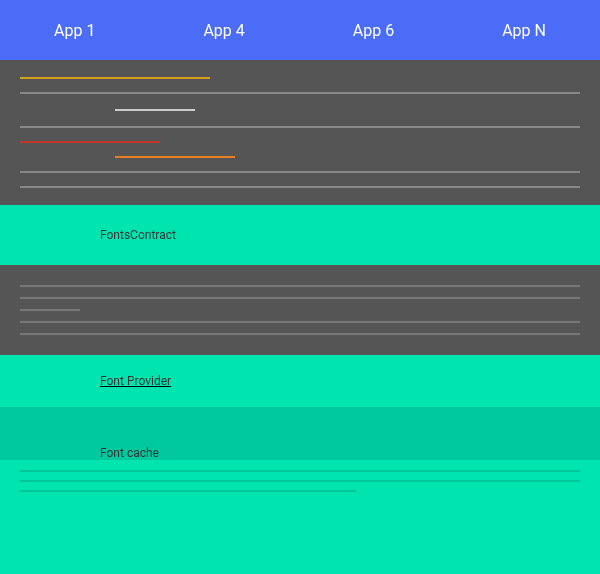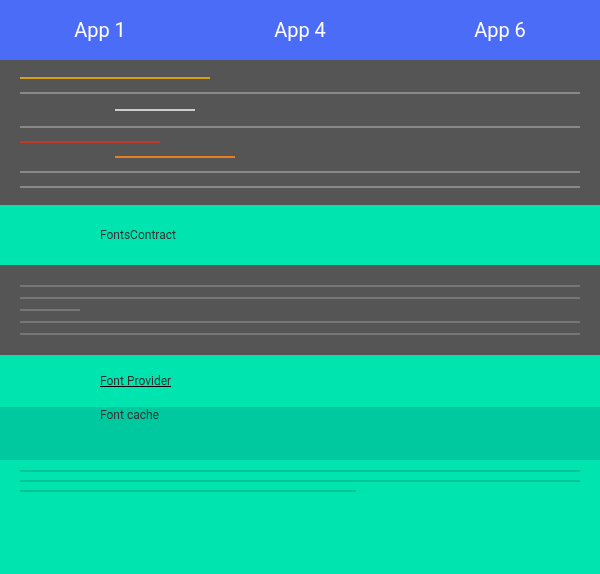--- a/index.html
+++ b/index.html
@@ -30,21 +30,21 @@
       background: #4b6cf7;
       display: flex;
       align-items: center;
       justify-content: space-around;
       position: relative;
       z-index: 10;
     }
 
     .app-tab {
       color: white;
-      font-size: 20px;
+      font-size: 16px;
       font-weight: 400;
       padding: 0 16px;
       text-align: center;
     }
 
     
     .dark-section-1 {
       width: 100%;
       height: 145px;
       background: #555555;
@@ -129,21 +129,21 @@
       padding-left: 100px;
       text-decoration: underline;
     }
 
     
     .teal-section-3 {
       width: 100%;
       height: 52px;
       background: #00c9a0;
       display: flex;
-      align-items: flex-start;
+      align-items: flex-end;
       padding-left: 100px;
     }
 
     
     .teal-section-4 {
       width: 100%;
       flex: 1;
       background: #00e5b0;
       min-height: 115px;
       position: relative;
@@ -189,20 +189,21 @@
   </style>
 </head>
 <body>
 
 <div class="container">
 
   <div class="top-bar">
     <span class="app-tab">App 1</span>
     <span class="app-tab">App 4</span>
     <span class="app-tab">App 6</span>
+    <span class="app-tab">App N</span>
   </div>
 
   <div class="dark-section-1">
     <div class="gray-line-yellow"></div>
     <div class="gray-line"></div>
     <div class="gray-line-white"></div>
     <div class="gray-line"></div>
     <div class="gray-line-red"></div>
     <div class="gray-line-orange"></div>
     <div class="gray-line"></div>

